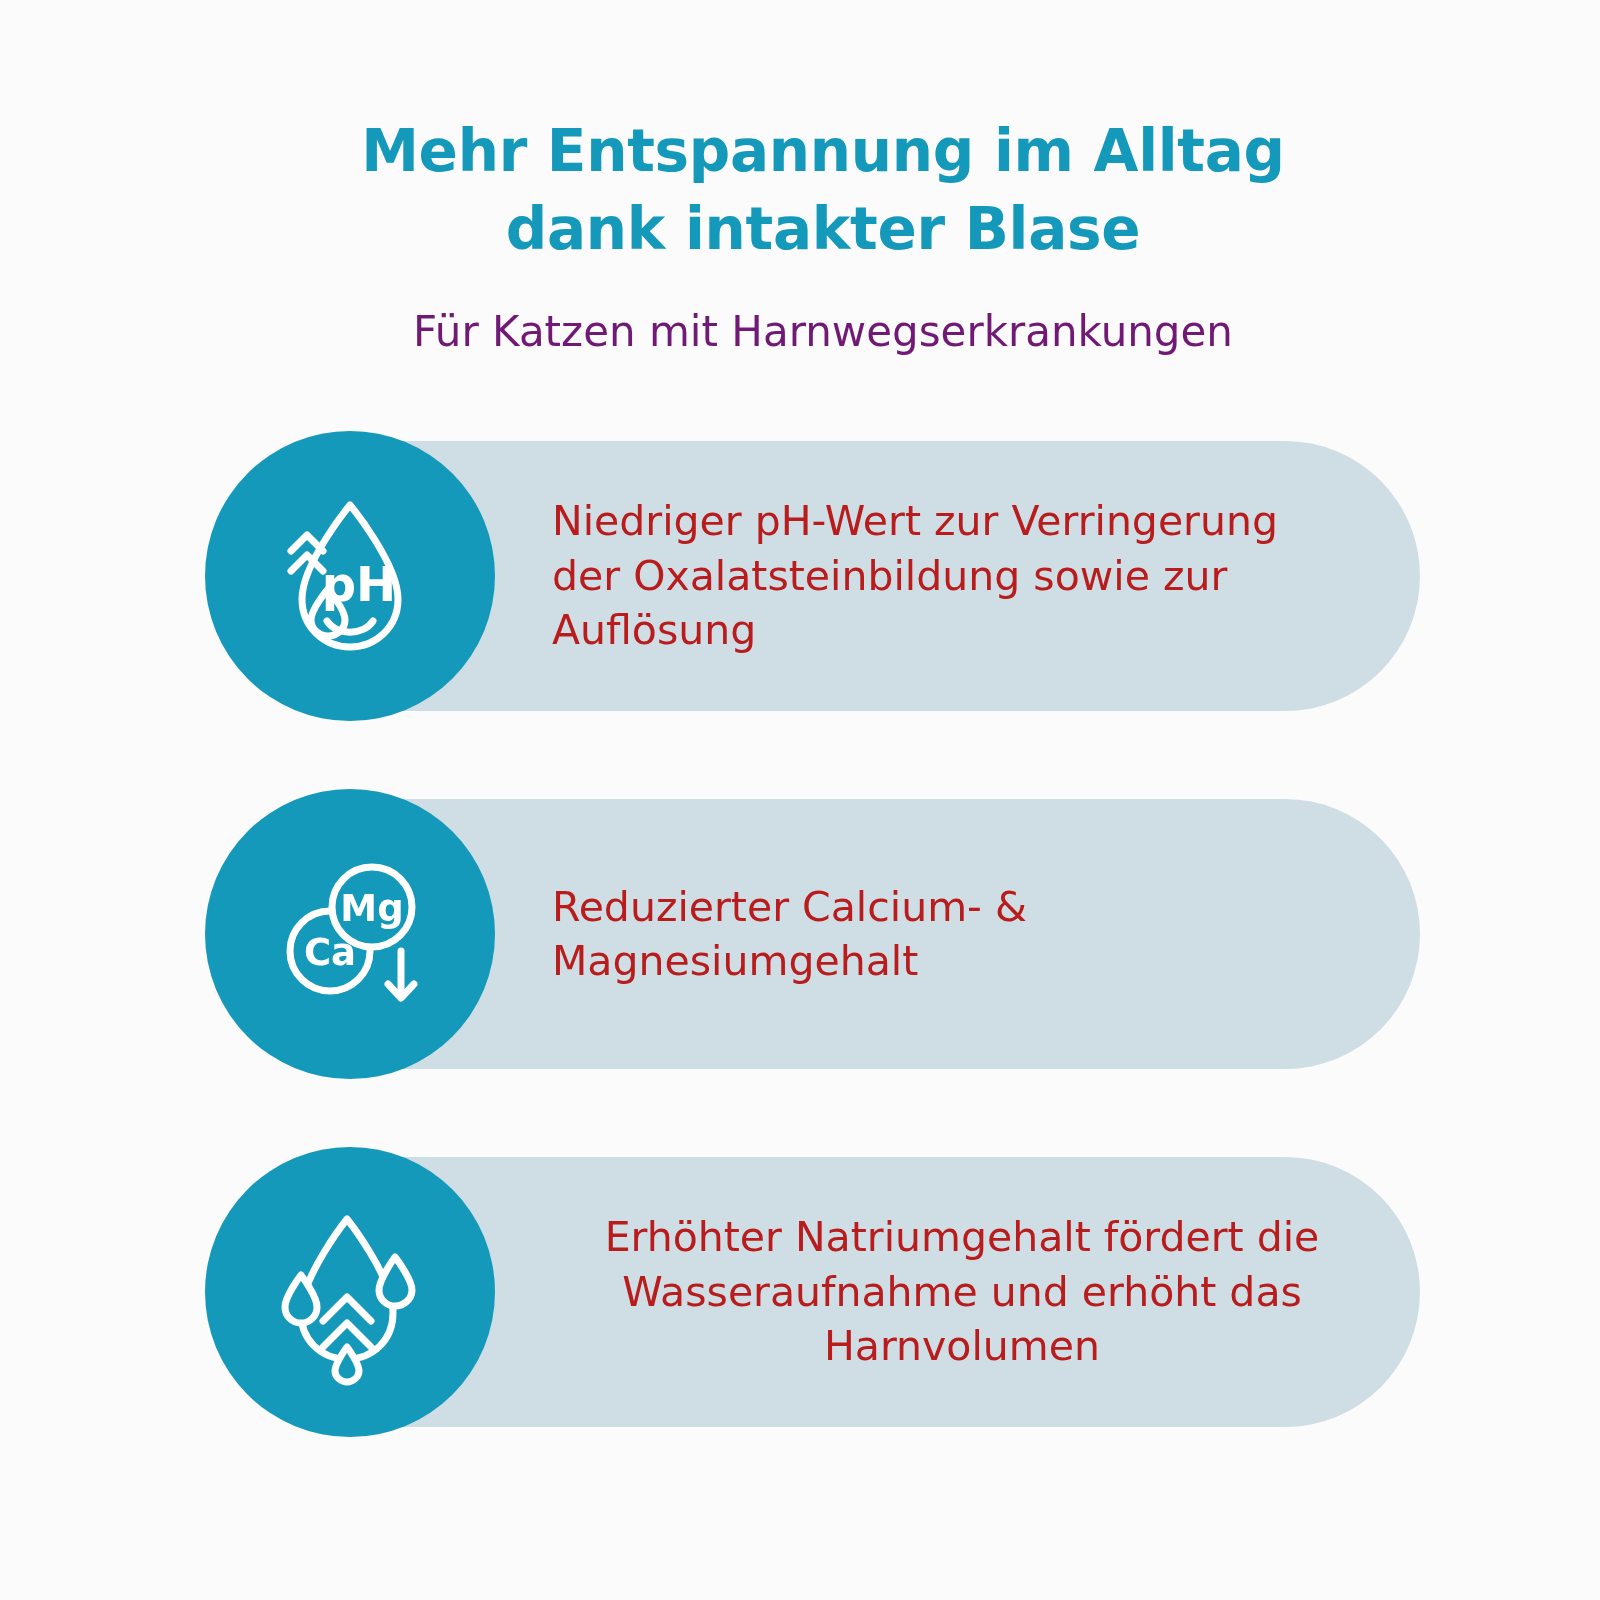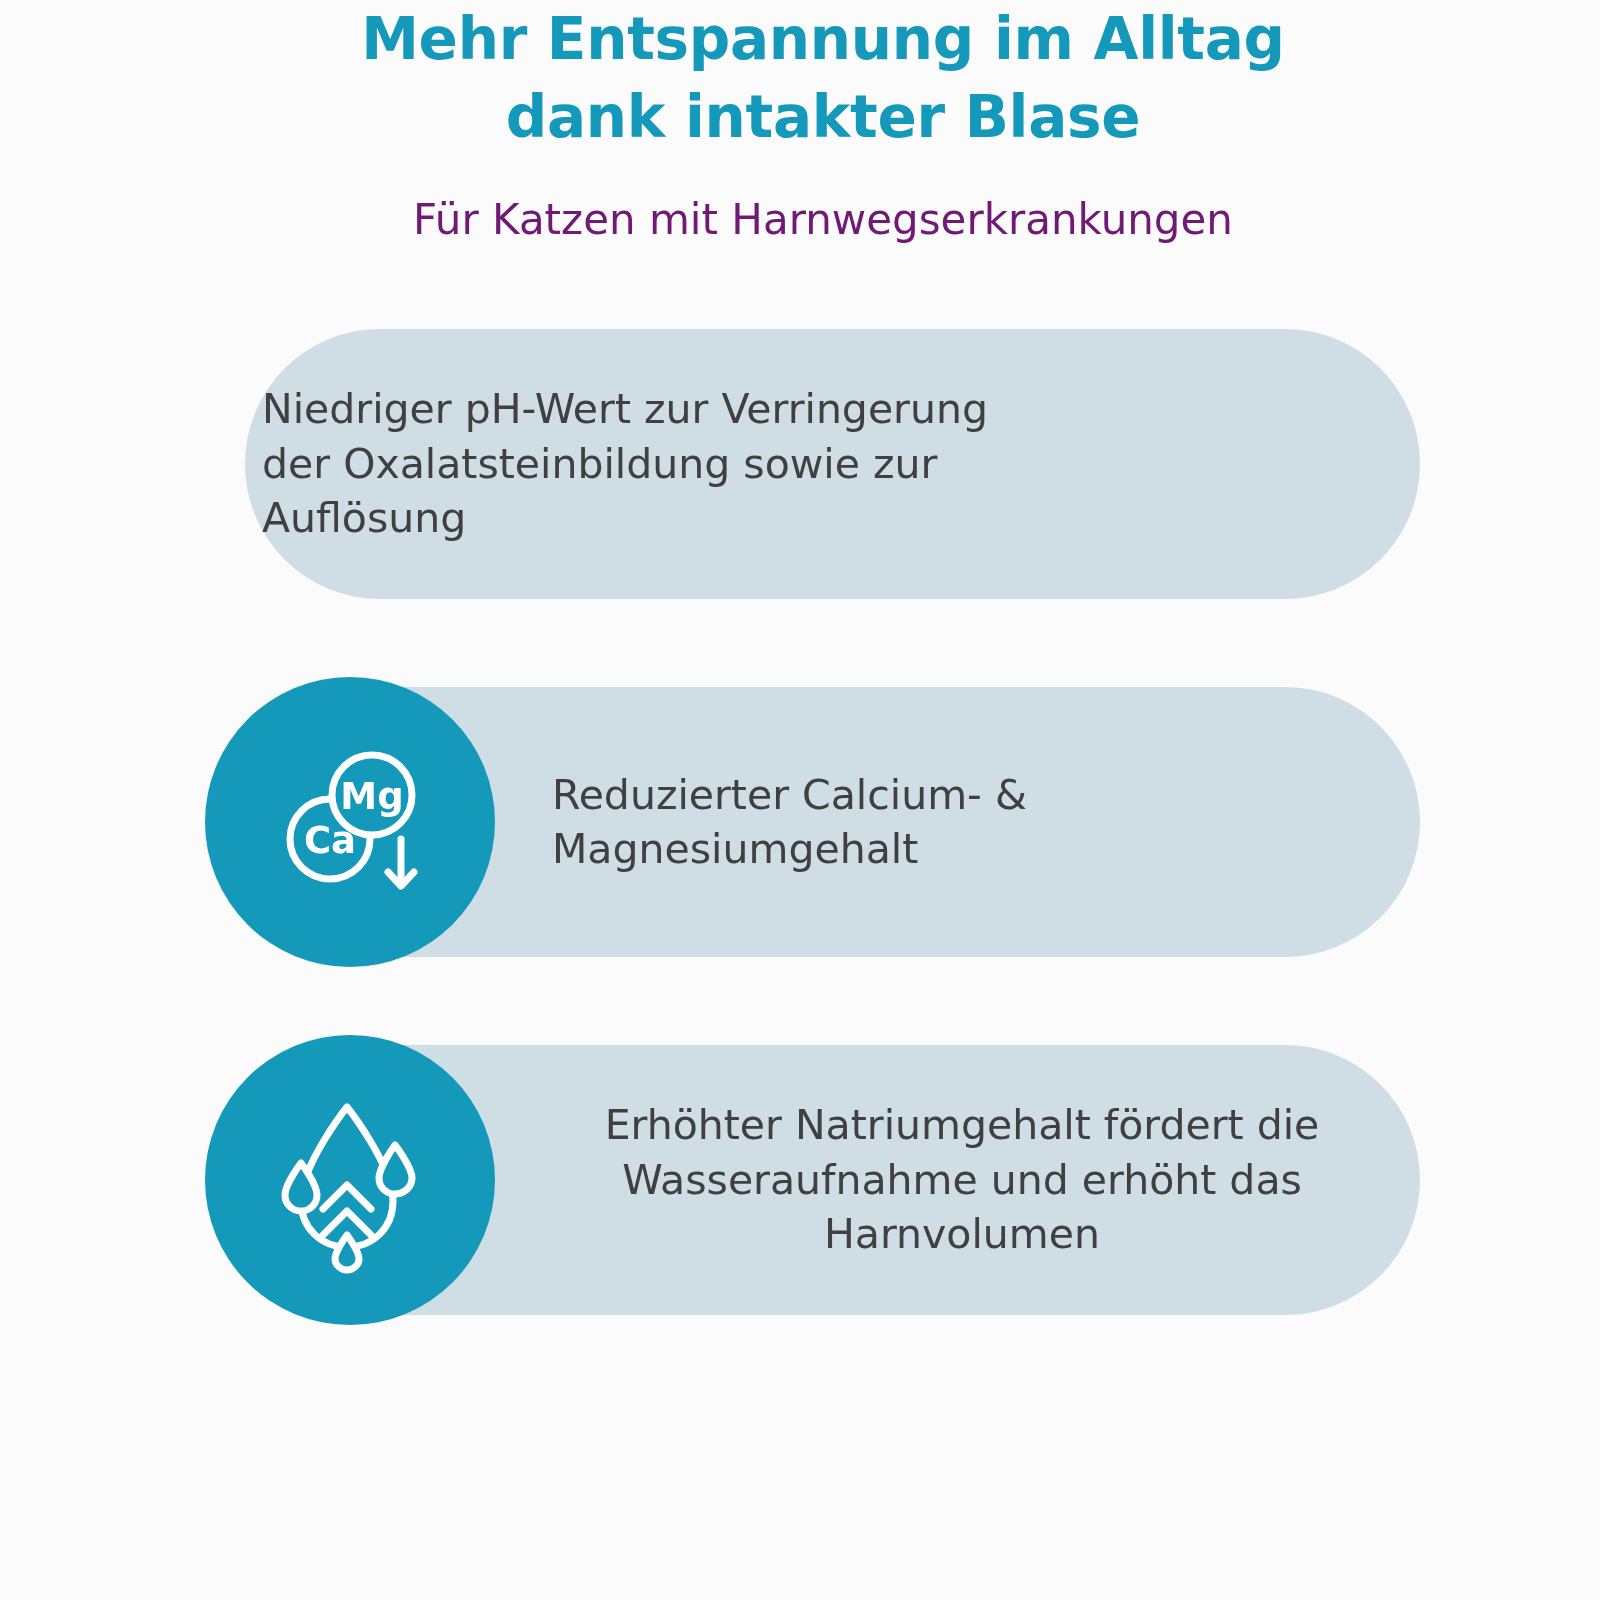--- a/index.html
+++ b/index.html
@@ -15,20 +15,21 @@
   }
   .page {
     position: relative;
     width: 1600px;
     height: 1600px;
     box-sizing: border-box;
   }
 
   
   .header {
+    padding-top: 112px;
     text-align: center;
     margin-left: 46px;
   }
   .title {
     color: #1499BB;
     font-weight: 800;
     font-size: 58px;
     line-height: 1.35;
     letter-spacing: -0.3px;
     margin: 0 auto;
@@ -77,21 +78,21 @@
     border-radius: 50%;
     background: #1499BB;
     display: flex;
     align-items: center;
     justify-content: center;
   }
   .row-text {
     position: relative;
     z-index: 2;
     margin-left: 57px;
-    color: #404040;
+    color: #b91c1c;
     font-size: 41px;
     line-height: 1.33;
     font-weight: 400;
     max-width: 800px;
     white-space: pre-line;
   }
   .row-3 .row-text { max-width: 820px; text-align: center; }
 </style>
 </head>
 <body>
@@ -100,20 +101,35 @@
 
   <div class="header">
     <h1 class="title">Mehr Entspannung im Alltag dank intakter Blase</h1>
     <p class="subtitle">Für Katzen mit Harnwegserkrankungen</p>
   </div>
 
   <div class="rows">
 
     <div class="row row-1">
       <div class="bar"></div>
+      <div class="icon-circle">
+        <svg width="190" height="190" viewBox="0 0 190 190" fill="none" xmlns="http://www.w3.org/2000/svg" aria-hidden="true">
+
+          <path d="M95 24 C95 24 143 82 143 118 C143 146 121 166 95 166 C69 166 47 146 47 118 C47 82 95 24 95 24 Z" stroke="#ffffff" stroke-width="7" stroke-linejoin="round" fill="none"></path>
+
+          <path d="M73 108 C73 108 90 128 90 139 C90 148 82 155 73 155 C64 155 56 148 56 139 C56 128 73 108 73 108 Z" stroke="#ffffff" stroke-width="7" stroke-linejoin="round" fill="#1499BB"></path>
+
+          <path d="M72 140 C82 155 108 155 118 140" stroke="#ffffff" stroke-width="7" stroke-linecap="round" fill="none"></path>
+
+          <path d="M36 70 L52 54 L68 70" stroke="#ffffff" stroke-width="7" stroke-linecap="round" stroke-linejoin="round" fill="none"></path>
+          <path d="M36 90 L52 74 L68 90" stroke="#ffffff" stroke-width="7" stroke-linecap="round" stroke-linejoin="round" fill="none"></path>
+
+          <text x="104" y="120" text-anchor="middle" font-family="DejaVu Sans, Liberation Sans, sans-serif" font-size="48" font-weight="600" fill="#ffffff">pH</text>
+        </svg>
+      </div>
       <div class="row-text">Niedriger pH-Wert zur Verringerung der Oxalatsteinbildung sowie zur Auflösung</div>
     </div>
 
     <div class="row row-2">
       <div class="bar"></div>
       <div class="icon-circle">
         <svg width="190" height="190" viewBox="0 0 190 190" fill="none" xmlns="http://www.w3.org/2000/svg" aria-hidden="true">
 
           <circle cx="75" cy="112" r="40" stroke="#ffffff" stroke-width="7" fill="#1499BB"></circle>
           <text x="75" y="126" text-anchor="middle" font-family="DejaVu Sans, Liberation Sans, sans-serif" font-size="37" font-weight="600" fill="#ffffff">Ca</text>

